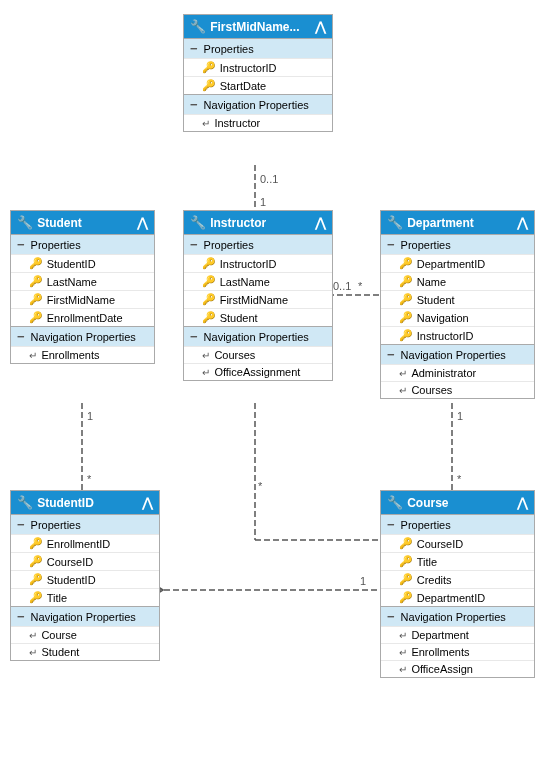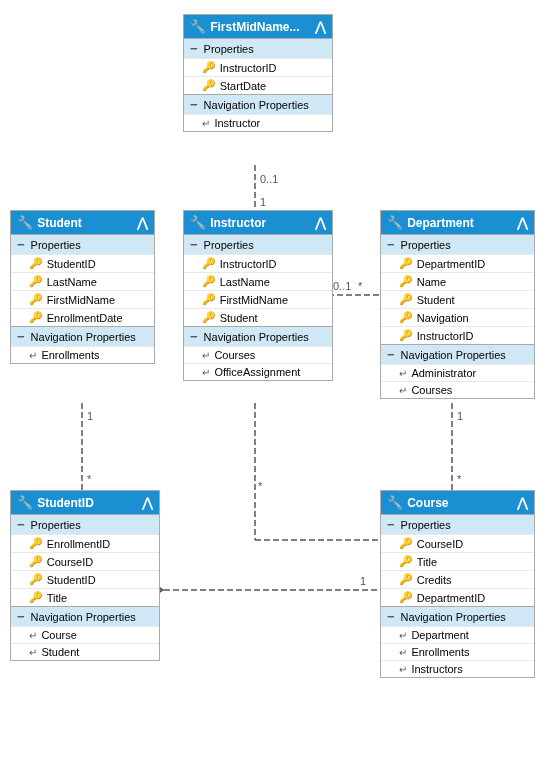--- a/index.html
+++ b/index.html
@@ -344,17 +344,17 @@
     <div class="section-item">
       <span class="icon-nav">↵</span>
       <span>Department</span>
     </div>
     <div class="section-item">
       <span class="icon-nav">↵</span>
       <span>Enrollments</span>
     </div>
     <div class="section-item">
       <span class="icon-nav">↵</span>
-      <span>Instructors</span>
+      <span>OfficeAssign</span>
     </div>
   </div>
 
 </div>
 
 </body></html>

